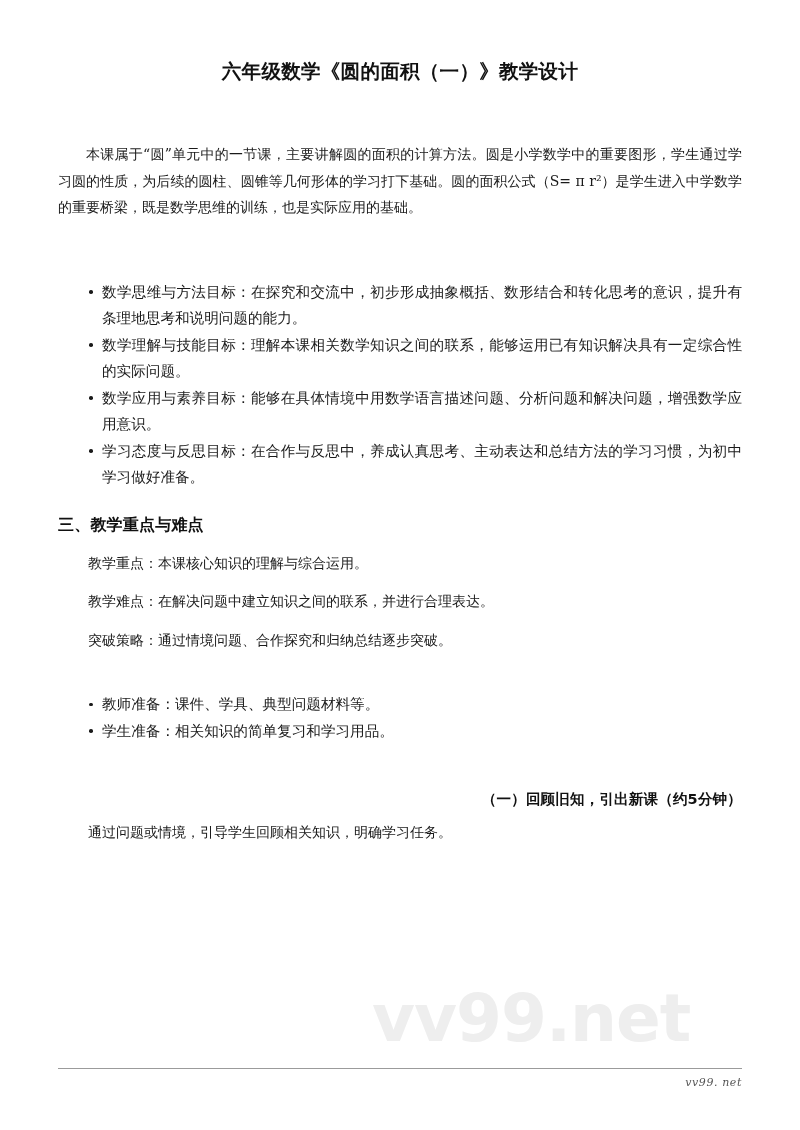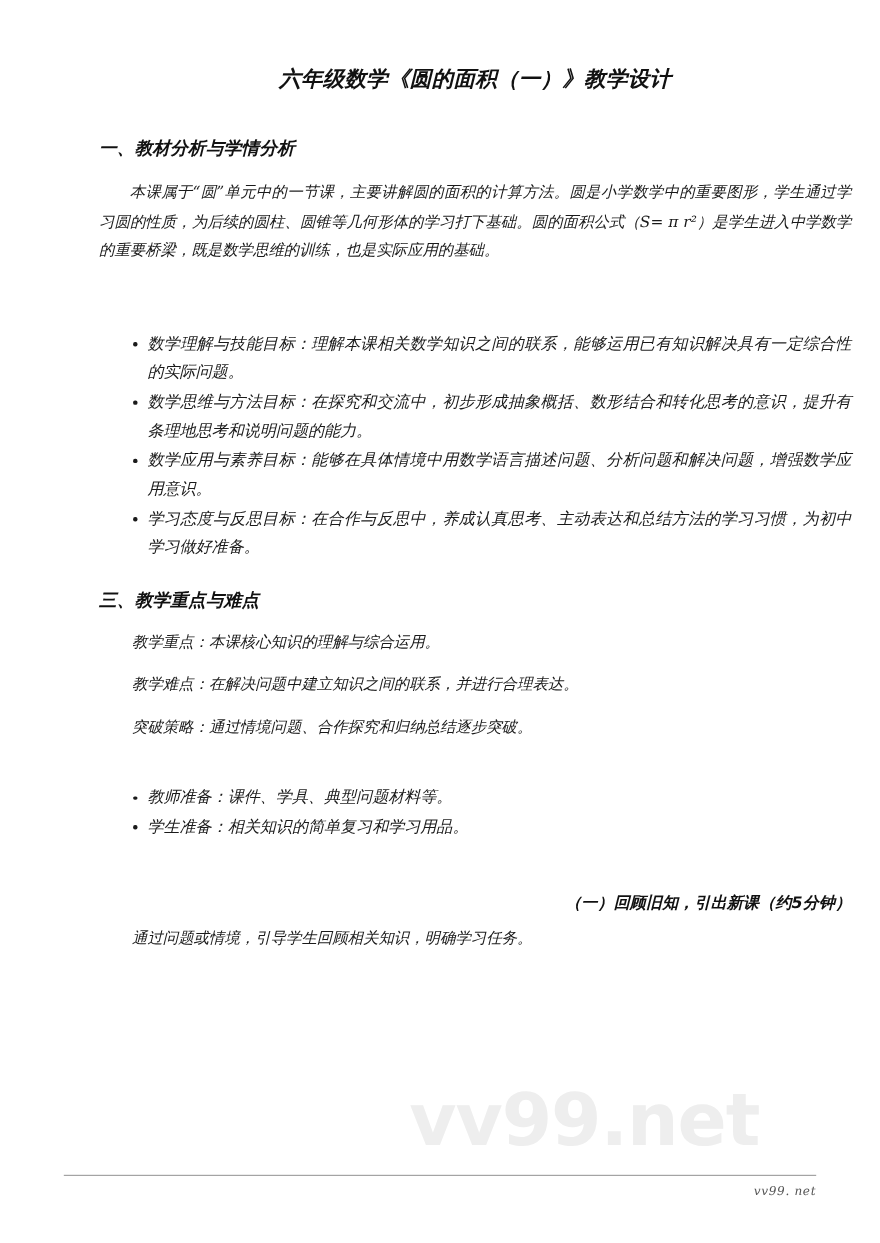--- a/index.html
+++ b/index.html
@@ -37,23 +37,22 @@
     z-index: 0;
     white-space: nowrap;
     user-select: none;
     line-height: 1;
   }
 
   
   .content {
     position: relative;
     z-index: 2;
-    margin: 0 90px;
+    margin: 0 58px;
     width: 684px;
-    font-style: italic;
   }
 
   
   .doc-title {
     text-align: center;
     font-family: "DejaVu Sans", "Liberation Sans", sans-serif;
     font-weight: bold;
     font-size: 19.5px;
     letter-spacing: 0.3px;
     margin: 0;
@@ -163,31 +162,30 @@
 <div class="page">
 
   <div class="watermark">vv99.net</div>
 
   <div class="content">
 
     <h1 class="doc-title">六年级数学《圆的面积（一）》教学设计</h1>
 
     <div class="gap-40"></div>
 
-    <h2 class="sec-h">一、教材分析与学情分析</h2>
     <div class="gap-16"></div>
     <p class="para indent">本课属于“圆”单元中的一节课，主要讲解圆的面积的计算方法。圆是小学数学中的重要图形，学生通过学习圆的性质，为后续的圆柱、圆锥等几何形体的学习打下基础。圆的面积公式（S= π r²）是学生进入中学数学的重要桥梁，既是数学思维的训练，也是实际应用的基础。</p>
     <div class="gap-16"></div>
 
     <div class="gap-28"></div>
 
     <div class="gap-14"></div>
     <ul class="blist">
+      <li>数学思维与方法目标：在探究和交流中，初步形成抽象概括、数形结合和转化思考的意识，提升有条理地思考和说明问题的能力。</li>
       <li>数学理解与技能目标：理解本课相关数学知识之间的联系，能够运用已有知识解决具有一定综合性的实际问题。</li>
-      <li>数学思维与方法目标：在探究和交流中，初步形成抽象概括、数形结合和转化思考的意识，提升有条理地思考和说明问题的能力。</li>
       <li>数学应用与素养目标：能够在具体情境中用数学语言描述问题、分析问题和解决问题，增强数学应用意识。</li>
       <li>学习态度与反思目标：在合作与反思中，养成认真思考、主动表达和总结方法的学习习惯，为初中学习做好准备。</li>
     </ul>
 
     <div class="gap-24"></div>
 
     <h2 class="sec-h">三、教学重点与难点</h2>
     <div class="gap-14"></div>
     <p class="para hang">教学重点：本课核心知识的理解与综合运用。</p>
     <div class="gap-12"></div>

